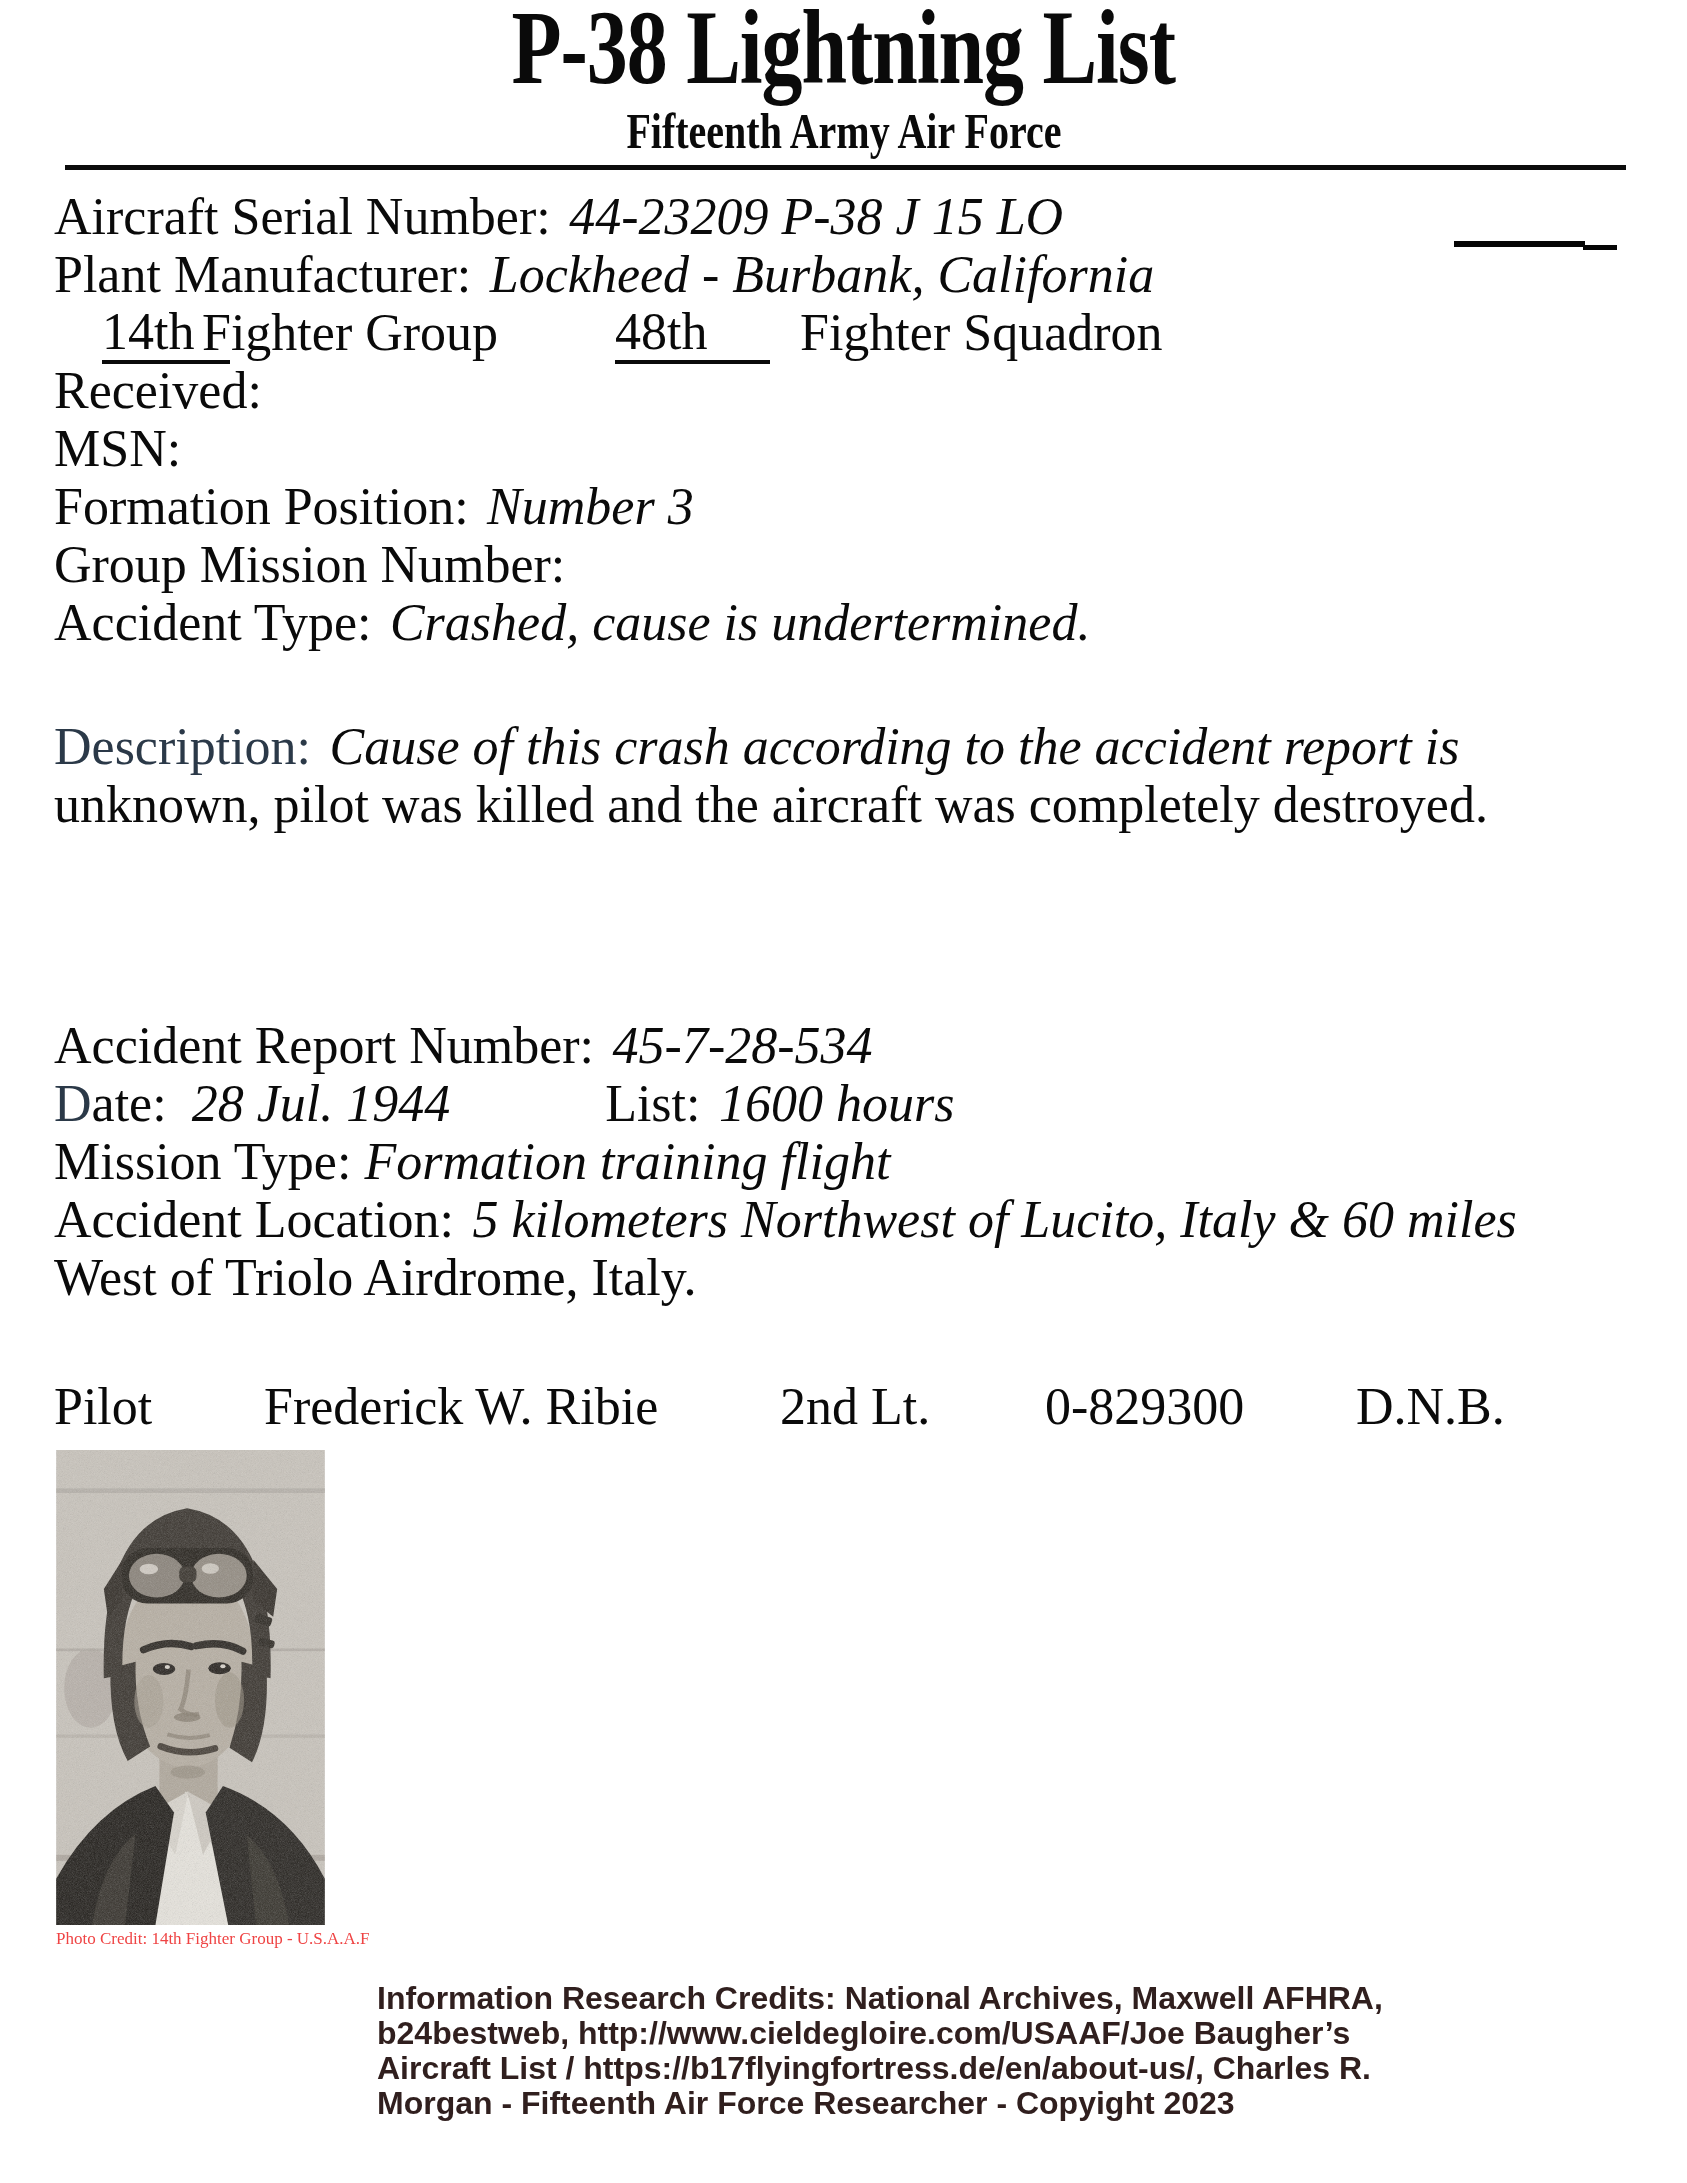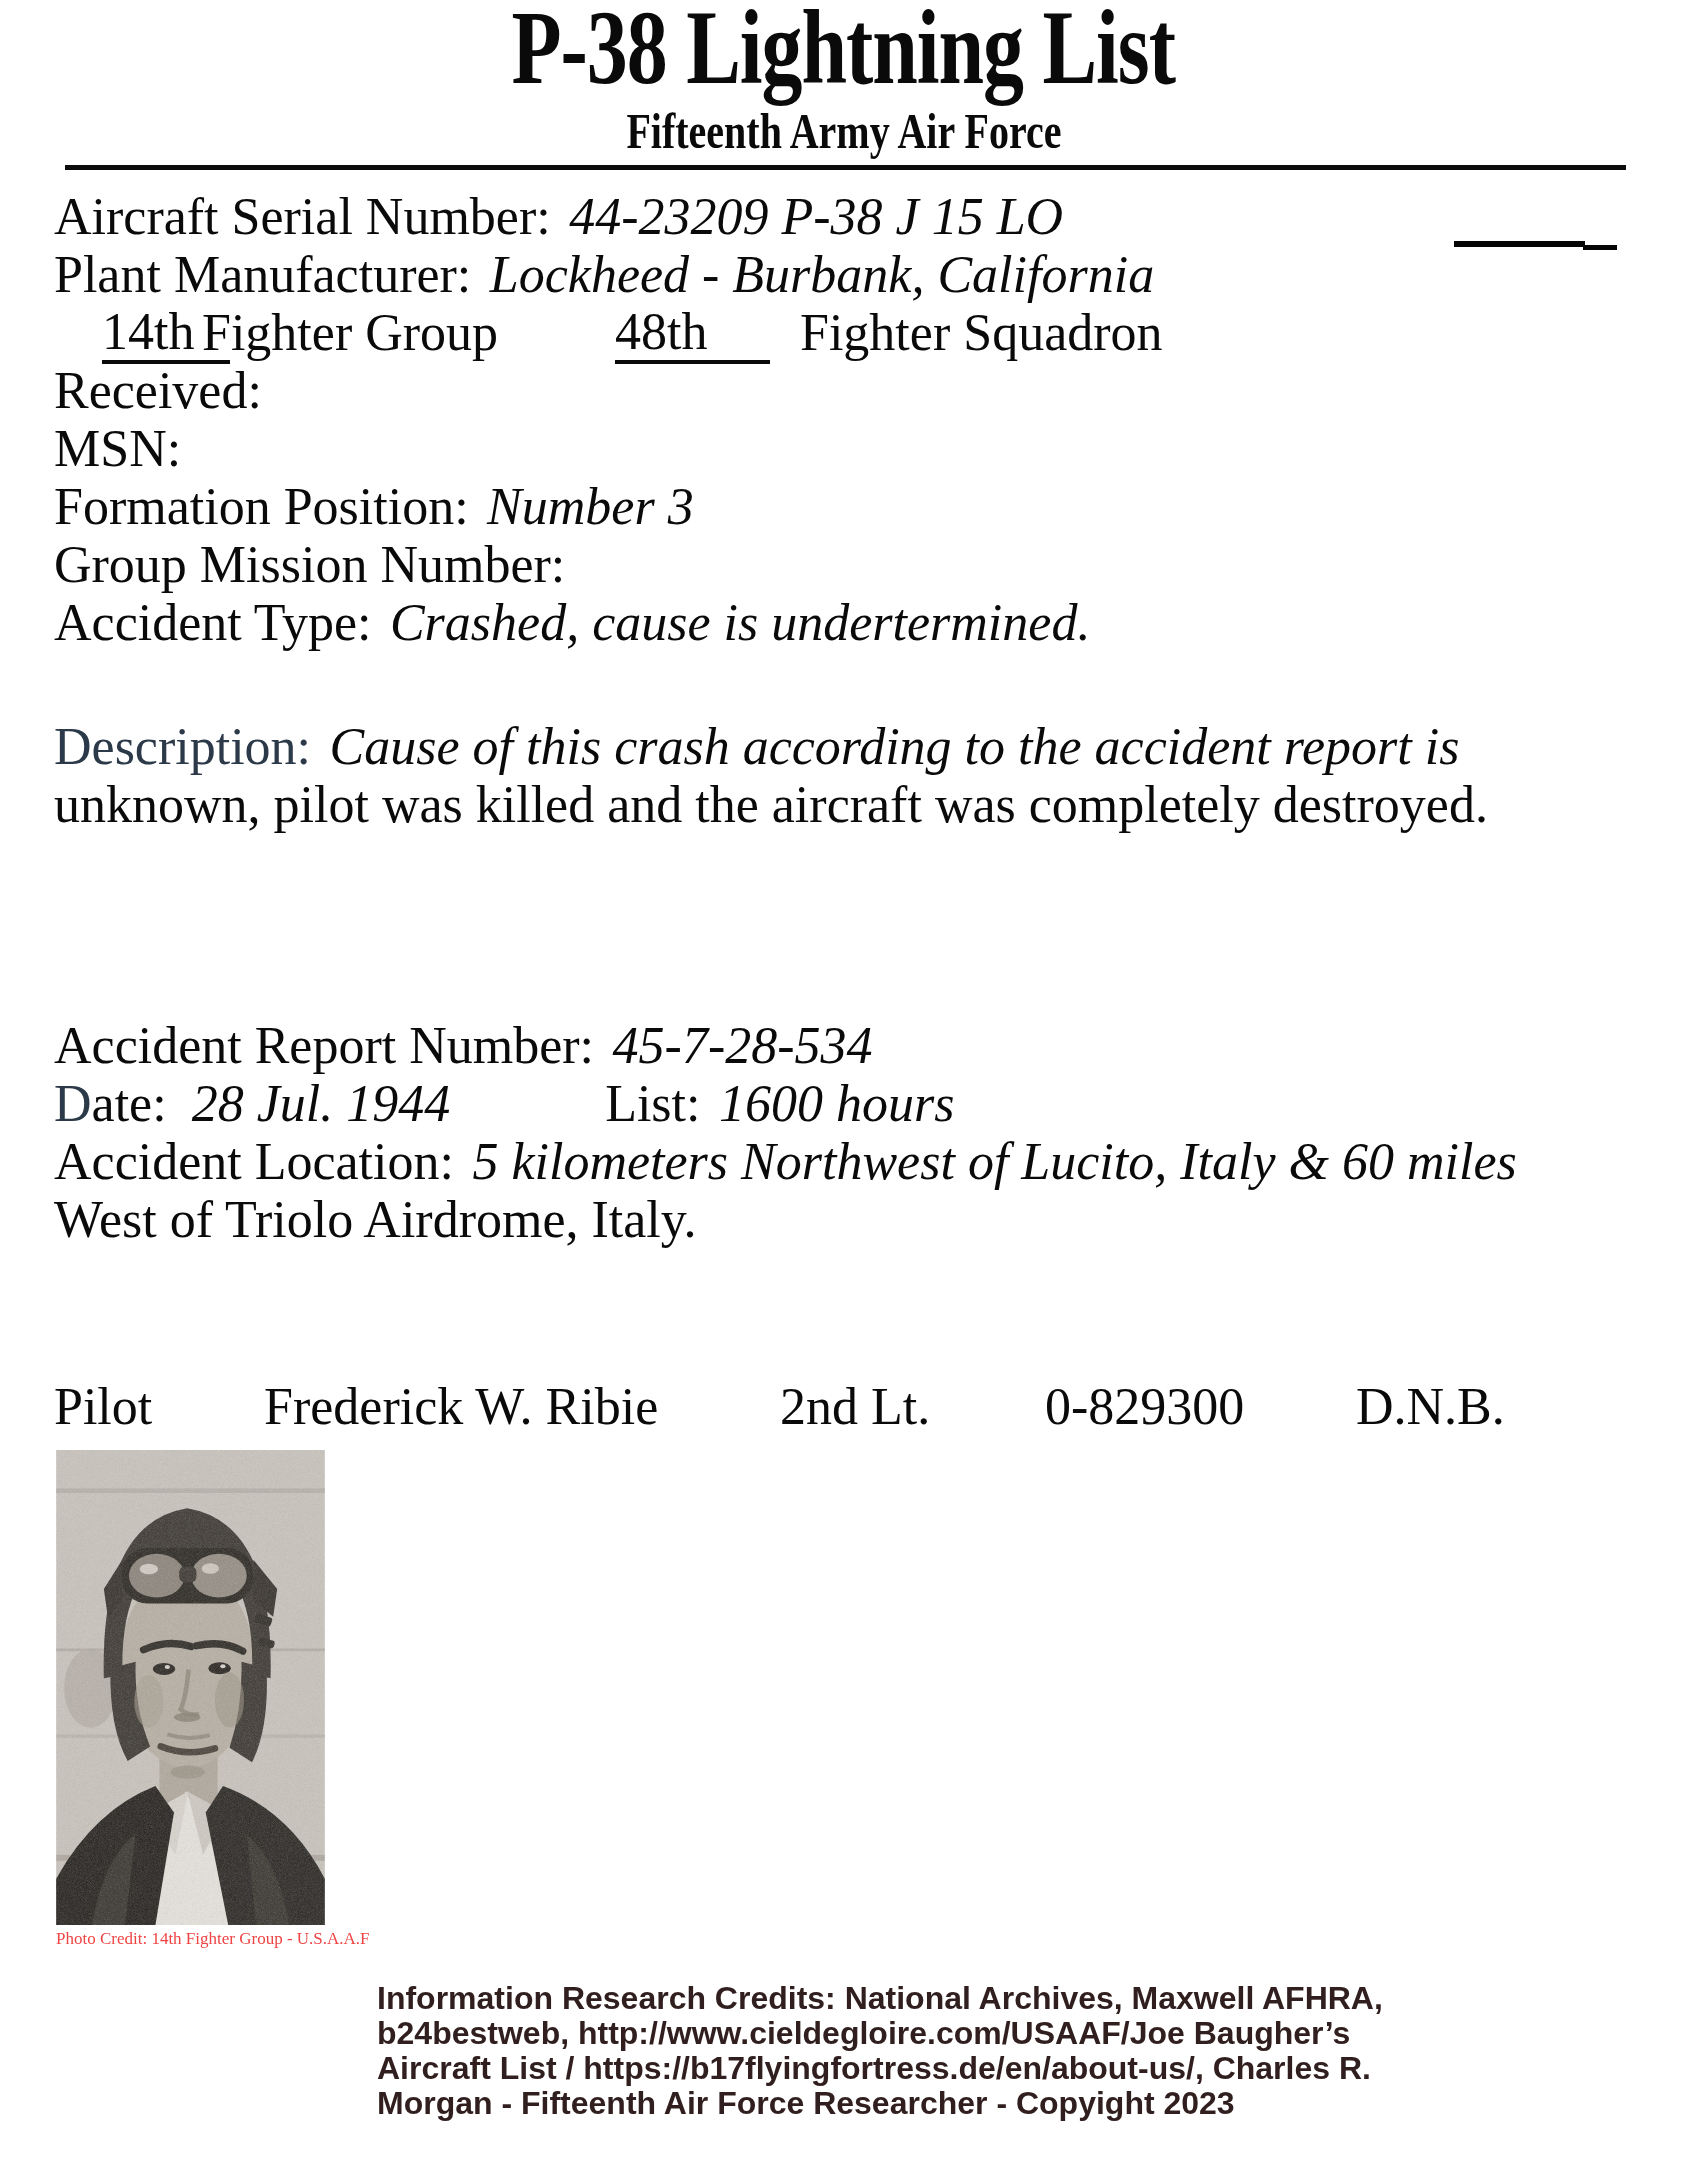--- a/index.html
+++ b/index.html
@@ -100,20 +100,23 @@
   </div>
 
   <div class="block" id="block-report">
     <div class="line">
       <span>Accident Report Number:</span><span class="g">45-7-28-534</span>
     </div>
     <div class="line">
       <span><span class="slate">D</span><span>ate:</span></span><span class="g" style="margin-left:25px;">28 Jul. 1944</span><span style="margin-left:155px;">List:</span><span class="g">1600 hours</span>
     </div>
     <div class="line">
+      <span>Mission Type:</span><span class="g" style="margin-left:13.2px;">Formation training flight</span>
+    </div>
+    <div class="line">
       <span>Accident Location:</span><span class="g">5 kilometers Northwest of Lucito, Italy &amp; 60 miles</span>
     </div>
     <div class="line">
       <span>West of Triolo Airdrome, Italy.</span>
     </div>
   </div>
 
   <div class="block" id="block-pilot">
     <div class="line">
       <span class="abs" style="left:0;">Pilot</span>

